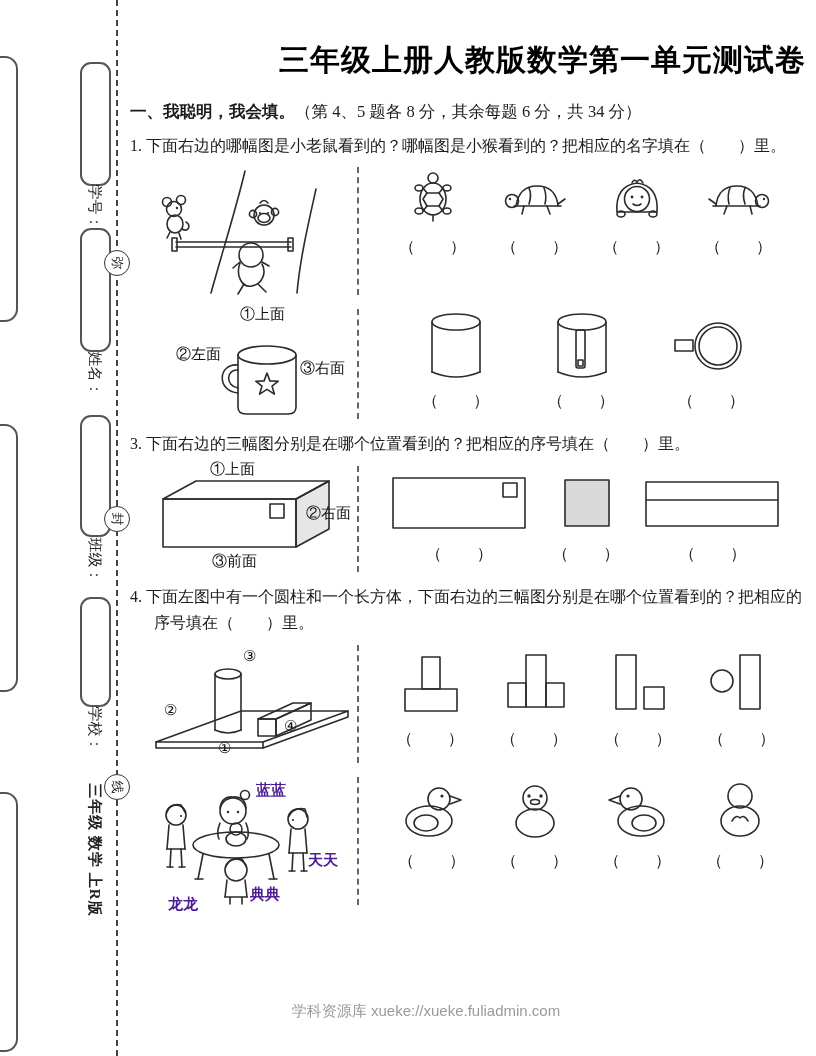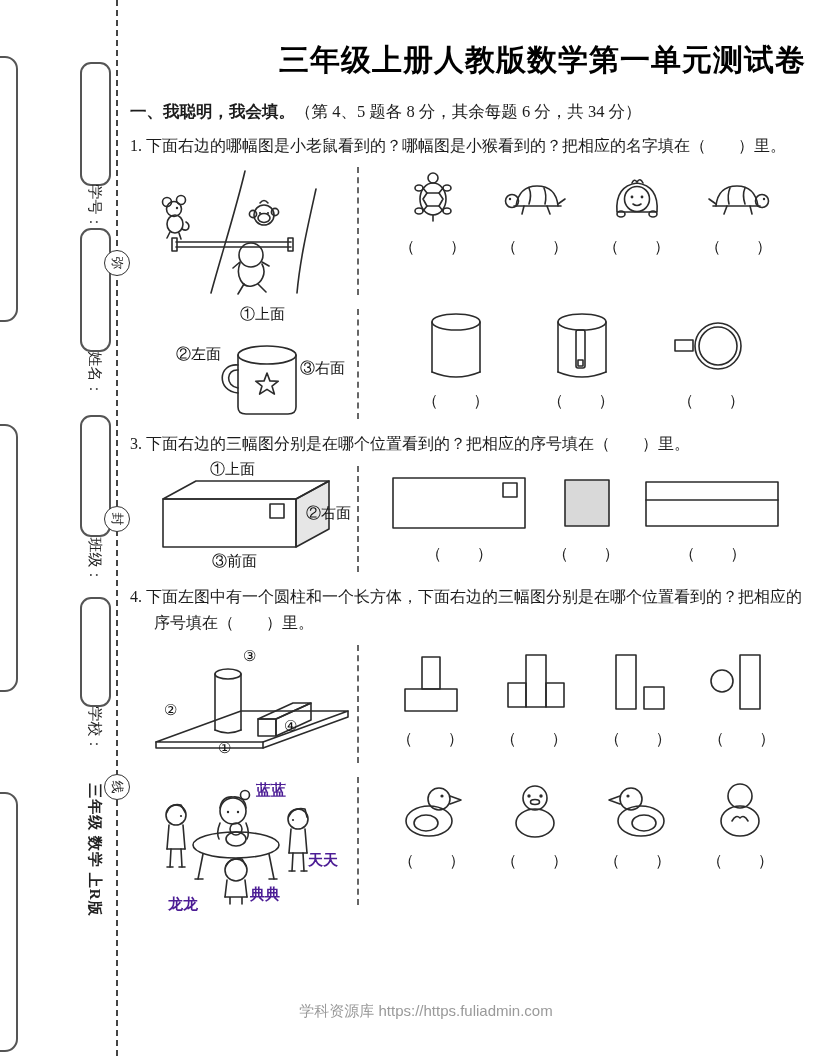--- a/index.html
+++ b/index.html
@@ -453,14 +453,14 @@
               </svg>
             </div>
             <div class="blank">（　　）</div>
           </div>
         </div>
       </div>
     </div>
 
   </div>
 
-  <div class="footer">学科资源库 https://https.fuliadmin.com</div>
+  <div class="footer">学科资源库 xueke://xueke.fuliadmin.com</div>
 </div>
 
 </body></html>

